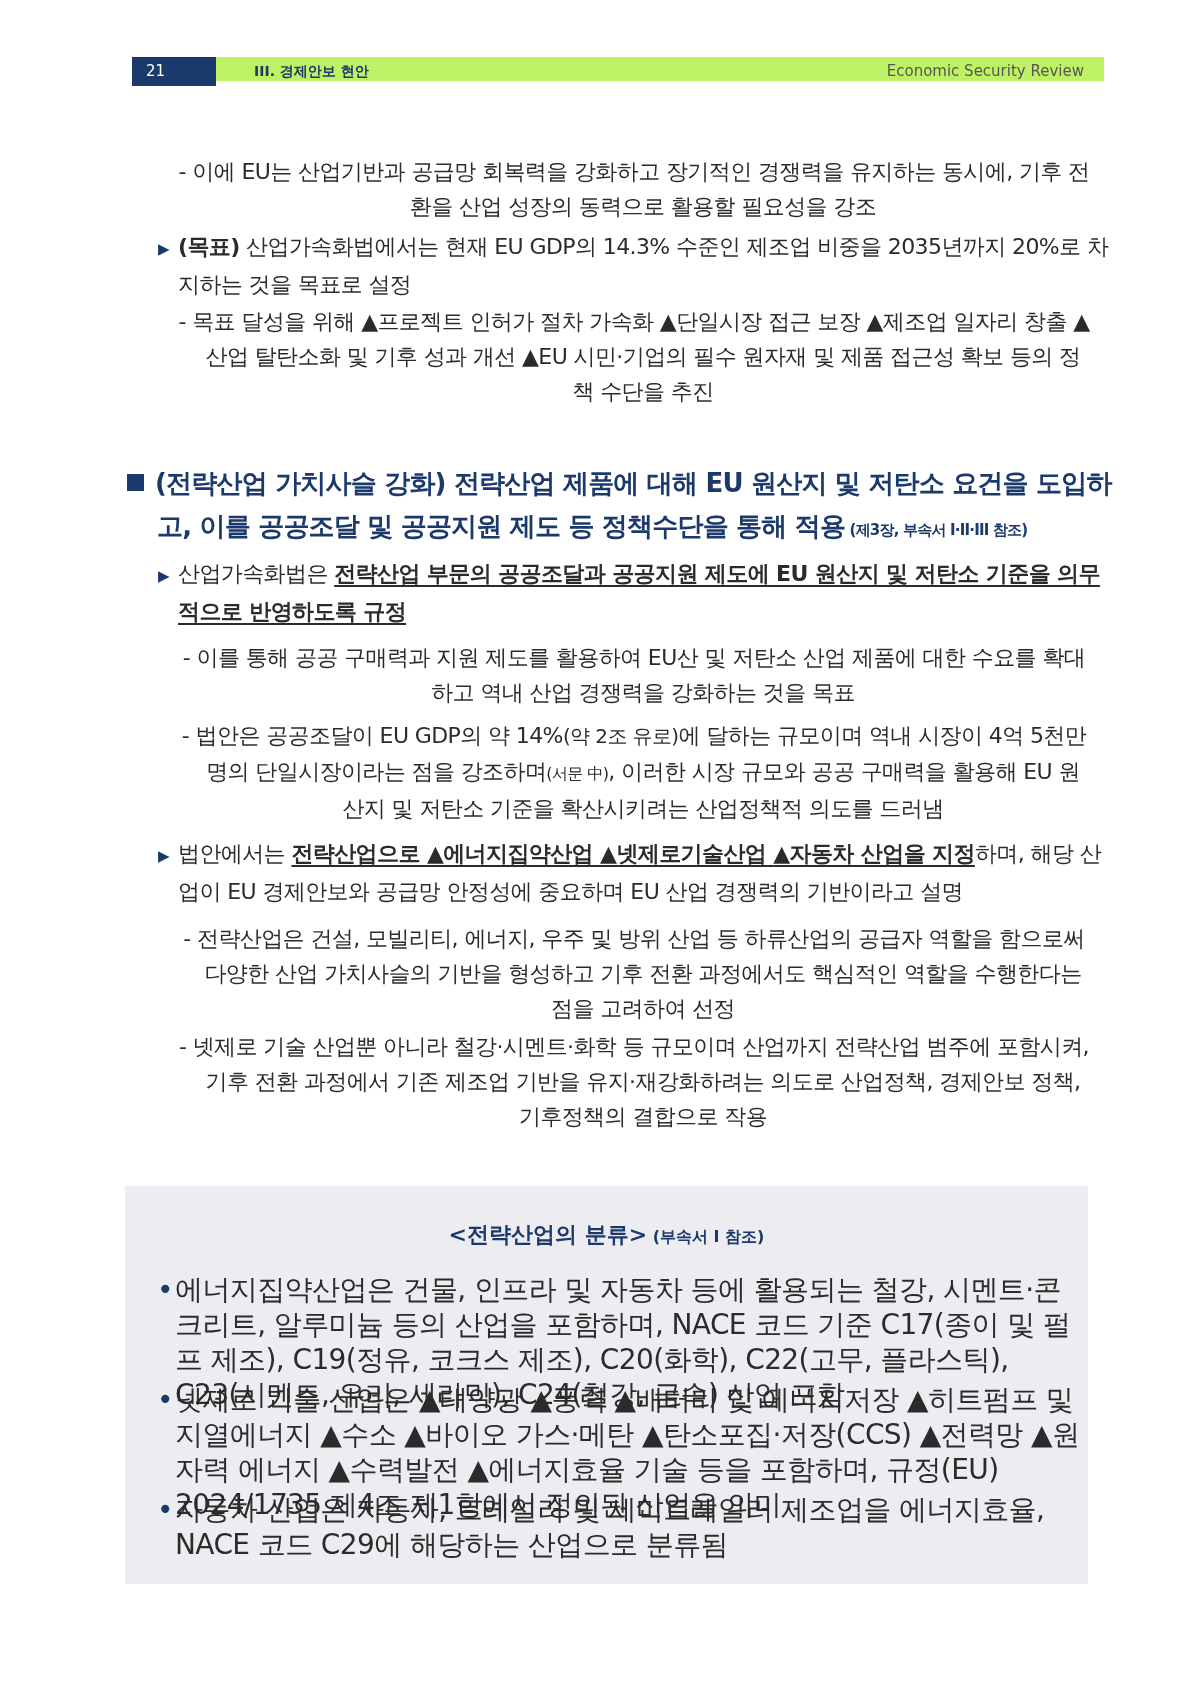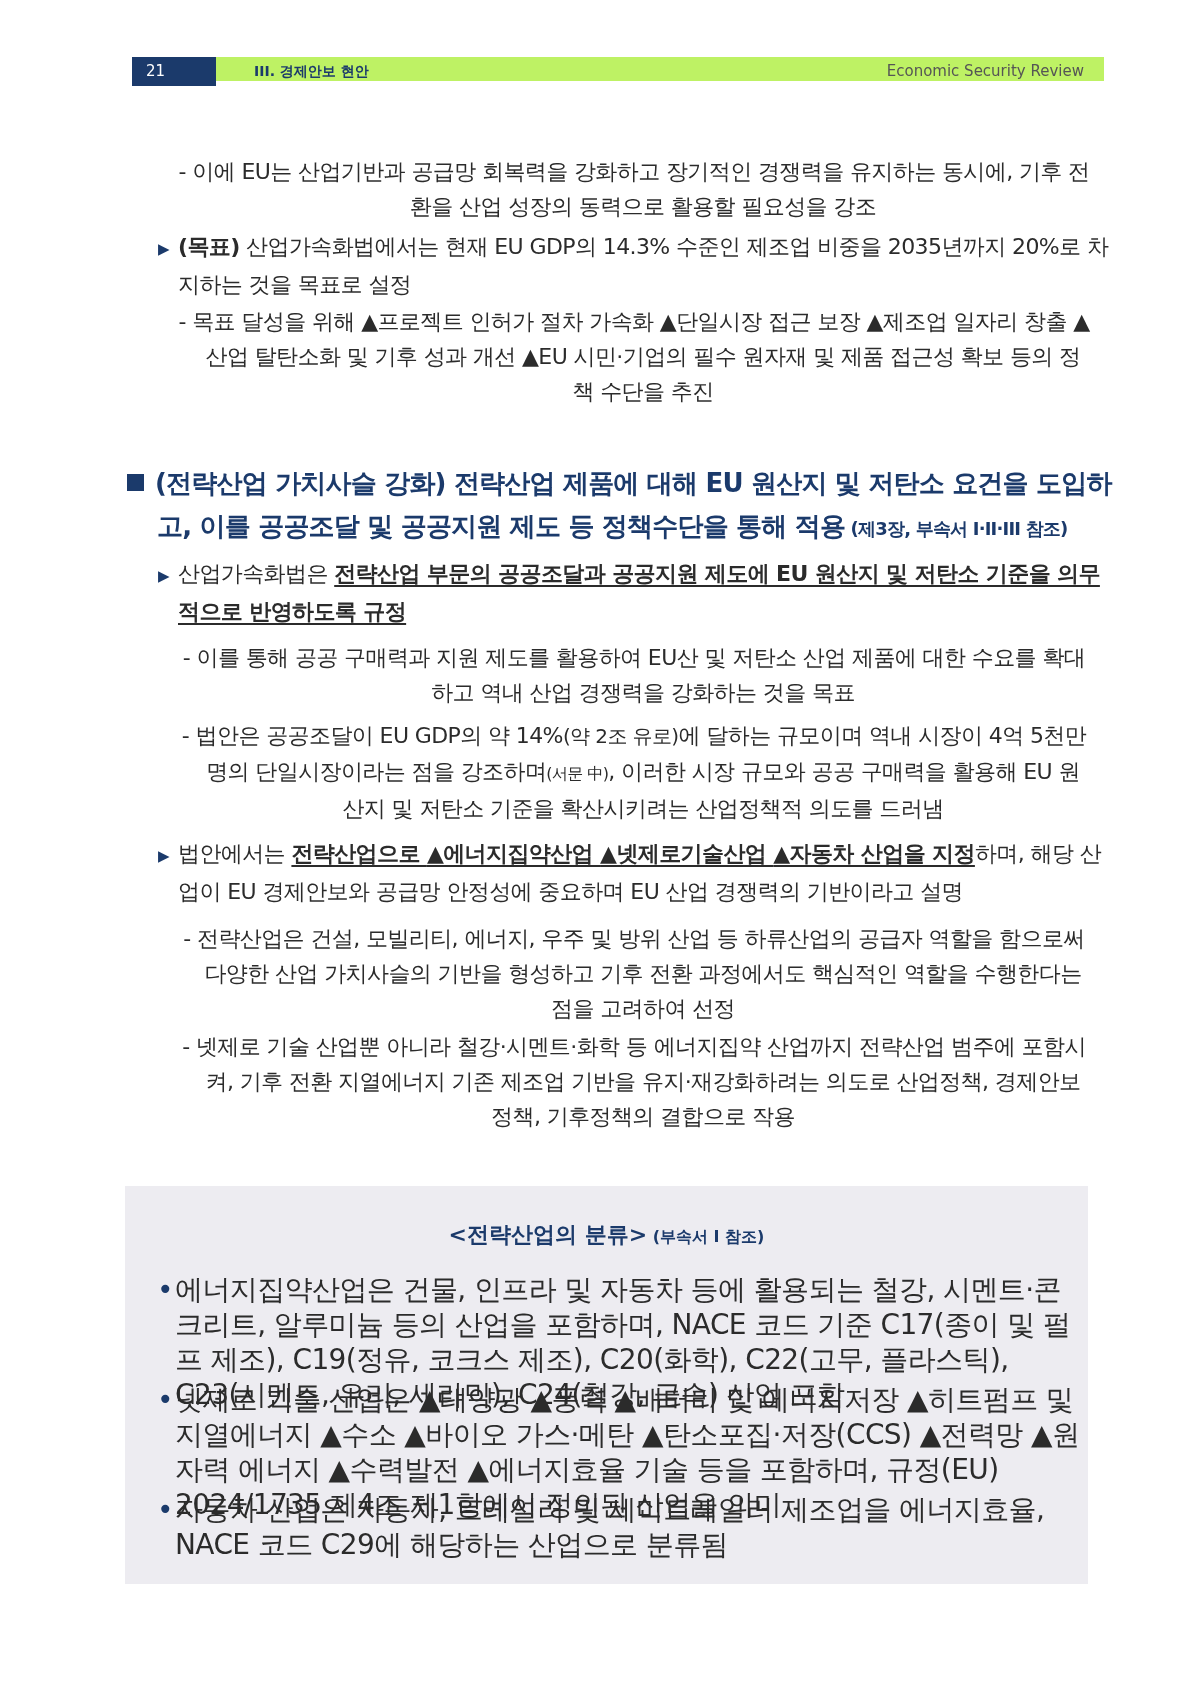--- a/index.html
+++ b/index.html
@@ -15,21 +15,21 @@
   .p { position:absolute; font-size:22px; line-height:35px; color:#2b2b2b; letter-spacing:-0.6px; }
   .dash { left:178px; width:912px; }
   .dash .hang { display:block; padding-left:18px; text-indent:-18px;text-align:center; }
   .arrow { left:158px; width:935px; padding-left:20px; text-indent:-20px; }
   .tri { color:#1b3a6b; font-size:15px; display:inline-block; width:20px; text-indent:0; }
   .b { font-weight:bold; }
   .u { text-decoration:underline; text-underline-offset:4px; }
   .heading { position:absolute; left:127px; top:462px; width:970px; font-size:26px; line-height:43px;
              font-weight:bold; color:#1b3a6b; letter-spacing:-0.8px; padding-left:30px; text-indent:-30px; }
   .sq { display:inline-block; width:17px; height:17px; background:#1b3a6b; margin-right:11px; vertical-align:1px; }
-  .small-ref { font-size:18px; }
+  .small-ref { font-size:15px; }
 
   .box { position:absolute; left:125px; top:1186px; width:963px; height:398px; background:#edecf1; }
   .box-title { position:absolute; left:0; top:34px; width:963px; text-align:center; font-size:22px; font-weight:bold; color:#1b3a6b; }
   .box-title .ref { font-size:16px; }
   .bullet { position:absolute; left:32px; width:910px; font-size:28px; line-height:35px; letter-spacing:-0.6px;
             padding-left:18px; text-indent:-18px; color:#2b2b2b; }
   .dot { color:#1b3a6b; display:inline-block; width:18px; text-indent:0; }
 </style>
 </head>
 <body>
@@ -72,21 +72,21 @@
 
   <div class="p arrow" style="top:836px;">
     <span class="tri">▶</span><span>법안에서는 </span><span class="b u">전략산업으로 </span><span class="b u">▲에너지집약산업 </span><span class="b u">▲넷제로기술산업 </span><span class="b u">▲자동차 산업을 지정</span><span>하며, 해당 산업이 EU 경제안보와 공급망 안정성에 중요하며 EU 산업 경쟁력의 기반이라고 설명</span>
   </div>
 
   <div class="p dash" style="top:921px;">
     <span class="hang">- 전략산업은 건설, 모빌리티, 에너지, 우주 및 방위 산업 등 하류산업의 공급자 역할을 함으로써 다양한 산업 가치사슬의 기반을 형성하고 기후 전환 과정에서도 핵심적인 역할을 수행한다는 점을 고려하여 선정</span>
   </div>
 
   <div class="p dash" style="top:1029px;">
-    <span class="hang">- 넷제로 기술 산업뿐 아니라 철강·시멘트·화학 등 에너지집약 산업까지 전략산업 범주에 포함시켜, 기후 전환 지열에너지 기존 제조업 기반을 유지·재강화하려는 의도로 산업정책, 경제안보 정책, 기후정책의 결합으로 작용</span>
+    <span class="hang">- 넷제로 기술 산업뿐 아니라 철강·시멘트·화학 등 규모이며 산업까지 전략산업 범주에 포함시켜, 기후 전환 과정에서 기존 제조업 기반을 유지·재강화하려는 의도로 산업정책, 경제안보 정책, 기후정책의 결합으로 작용</span>
   </div>
 
   <div class="box">
     <div class="box-title">
       <span>&lt;전략산업의 분류&gt;</span><span class="ref"> (부속서 I 참조)</span>
     </div>
     <div class="bullet" style="top:86px;">
       <span class="dot">•</span><span>에너지집약산업은 건물, 인프라 및 자동차 등에 활용되는 철강, 시멘트·콘크리트, 알루미늄 등의 산업을 포함하며, NACE 코드 기준 C17(종이 및 펄프 제조), C19(정유, 코크스 제조), C20(화학), C22(고무, 플라스틱), C23(시멘트, 유리, 세라믹), C24(철강, 금속) 산업 포함</span>
     </div>
     <div class="bullet" style="top:196px;">

